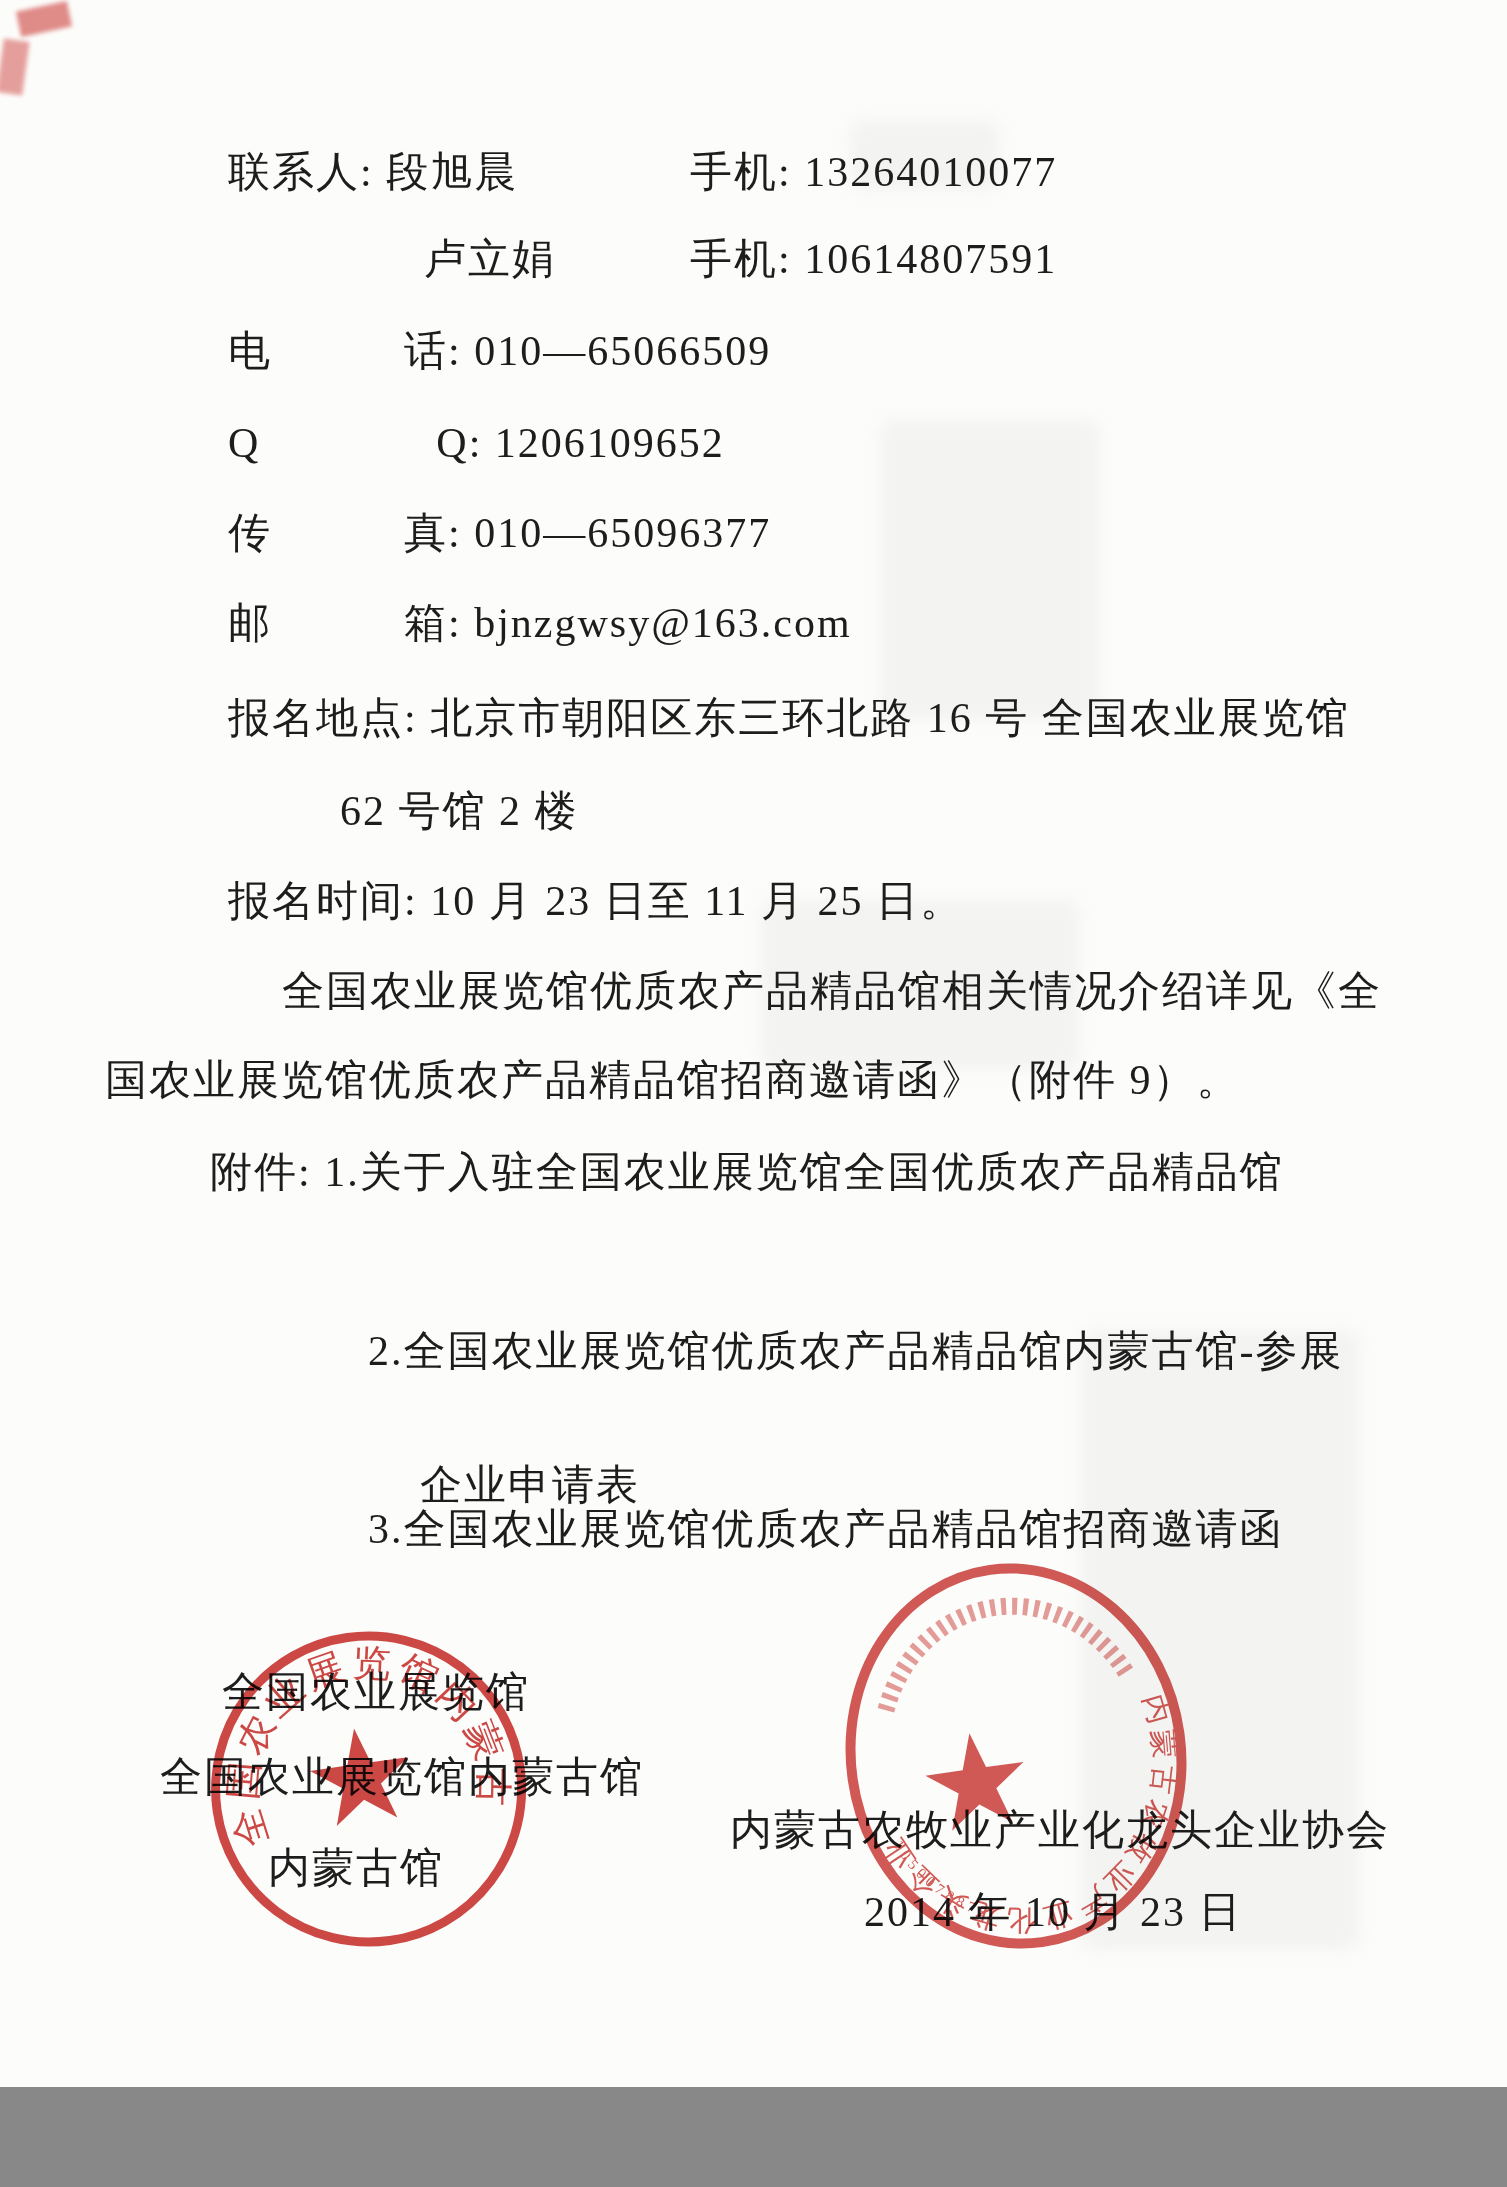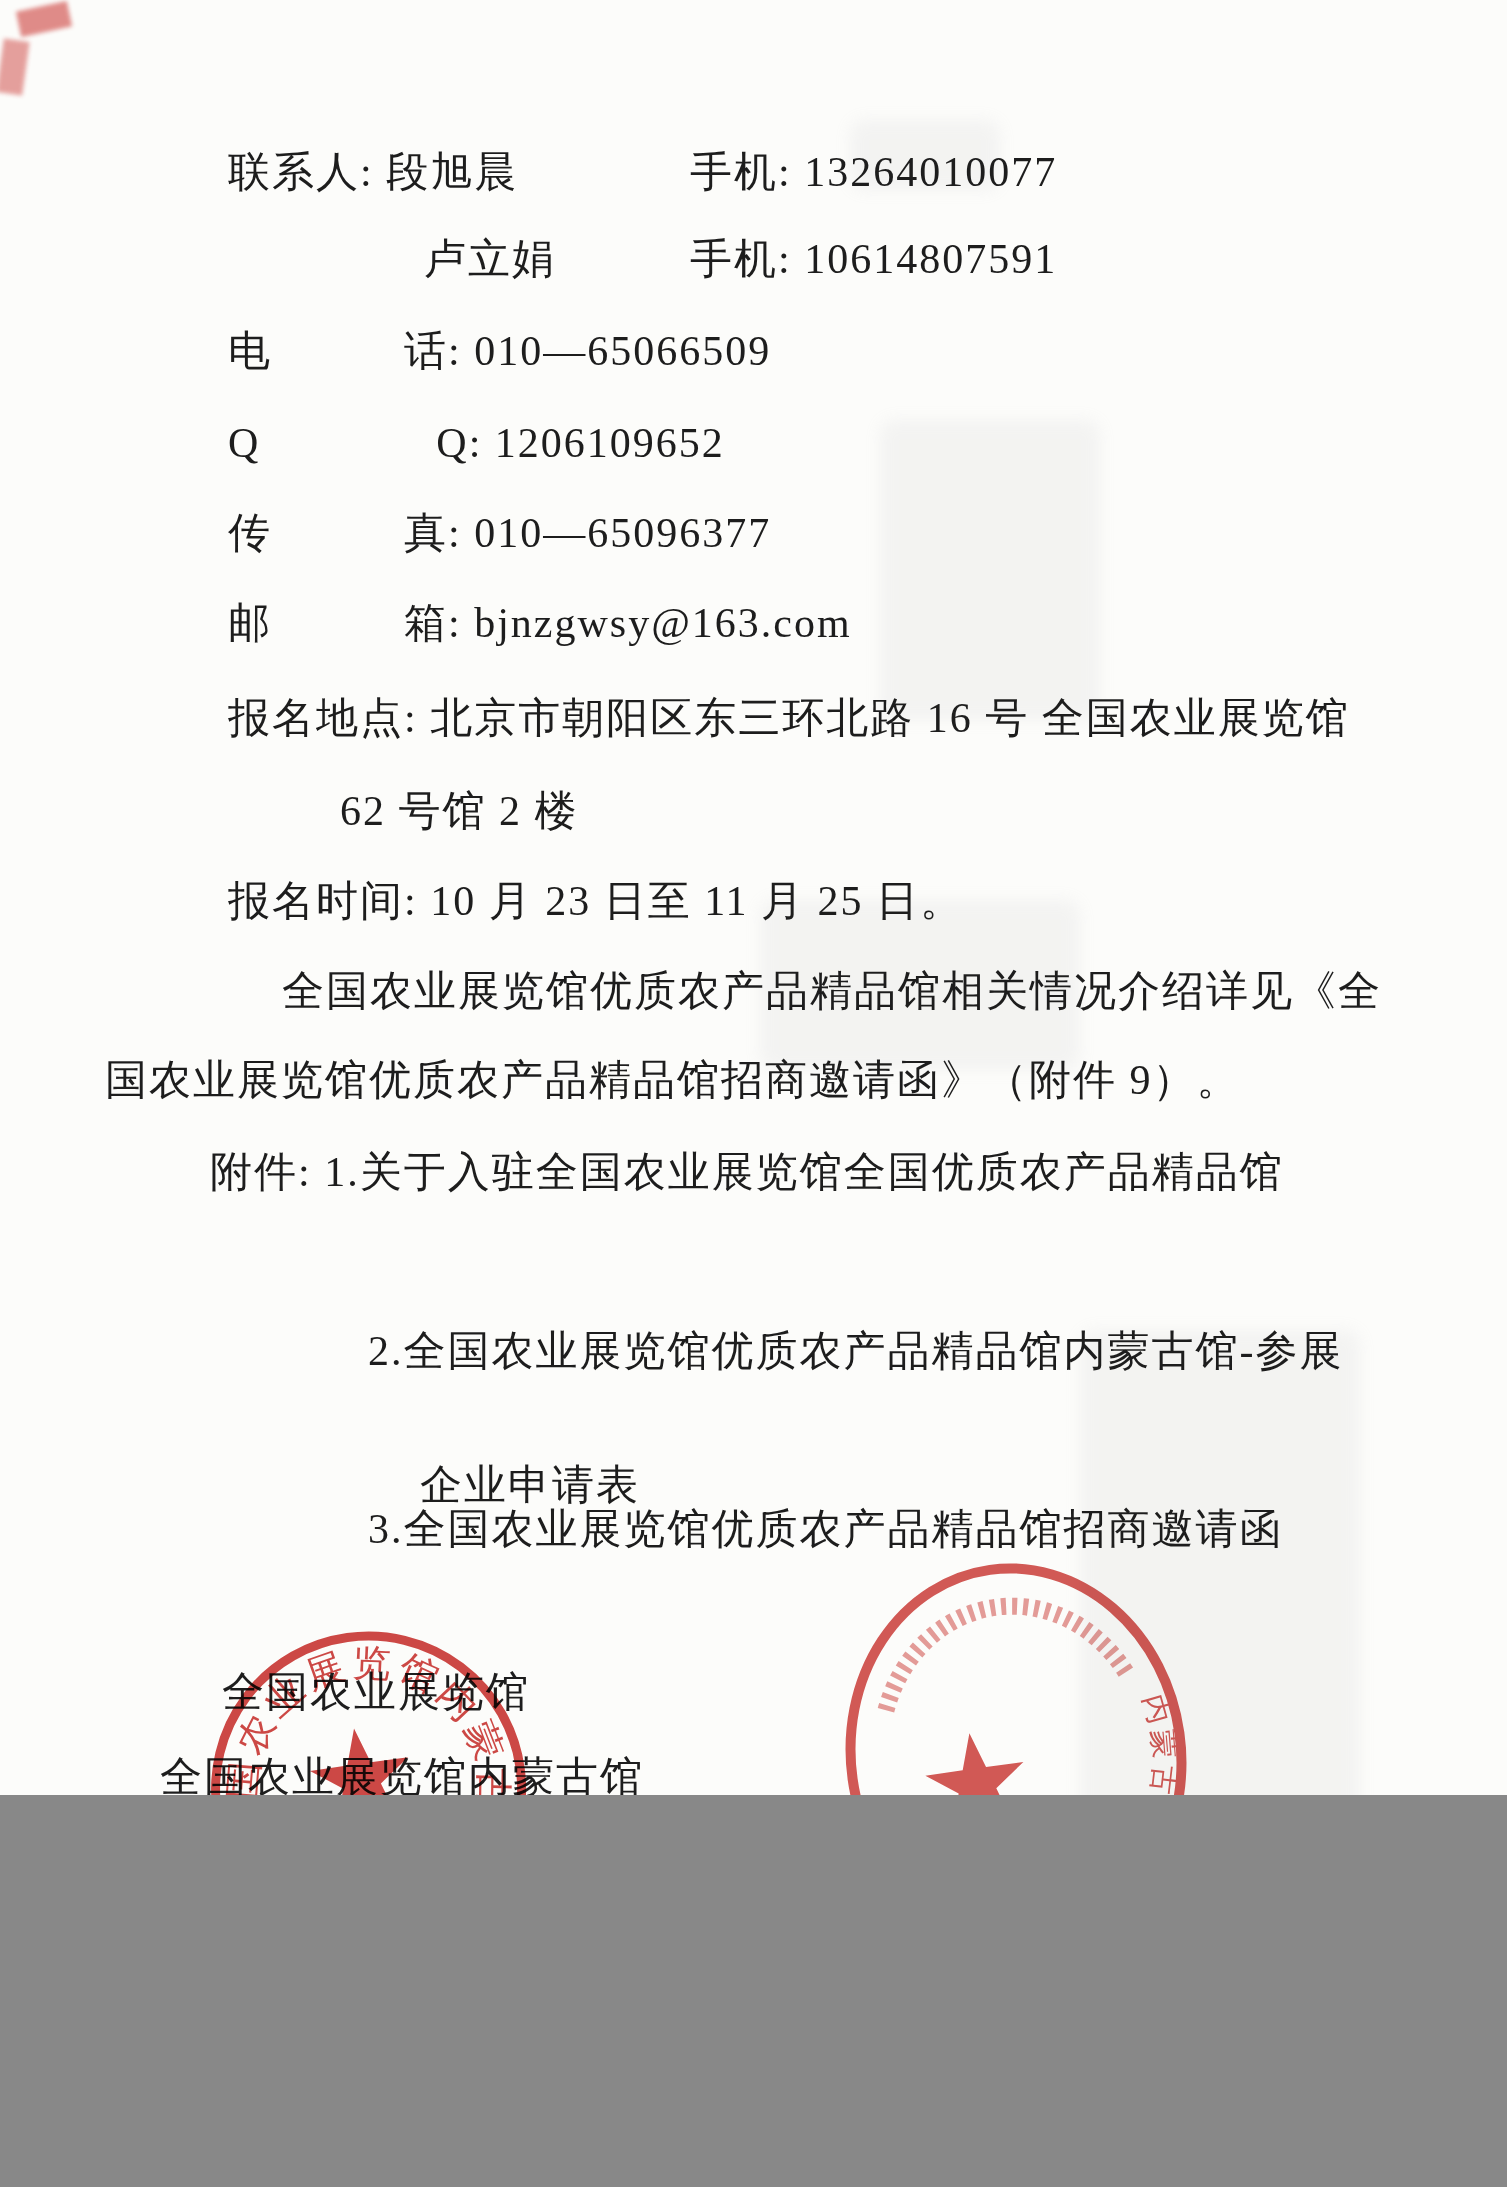--- a/index.html
+++ b/index.html
@@ -1,17 +1,17 @@
 <!DOCTYPE html>
 <html><head>
 <meta charset="utf-8">
 <style>
   html,body{margin:0;padding:0;background:#888;}
   .doc{
-    position:relative;width:1507px;height:1795px;margin:0 auto;
+    position:relative;width:1507px;height:2087px;margin:0 auto;
     background:#fcfcfa;overflow:hidden;
     font-family:"Liberation Serif","DejaVu Serif",serif;
   }
   .txt{
     position:absolute;font-size:42px;line-height:1.15;color:#1d1d1d;
     white-space:pre;letter-spacing:2px;
   }
   .artifact{position:absolute;background:#b9b9bd;opacity:.13;filter:blur(8px);border-radius:14px;}
   .ink{position:absolute;background:#c9302c;filter:blur(2px);}
   .seal{position:absolute;mix-blend-mode:multiply;opacity:.88;}

